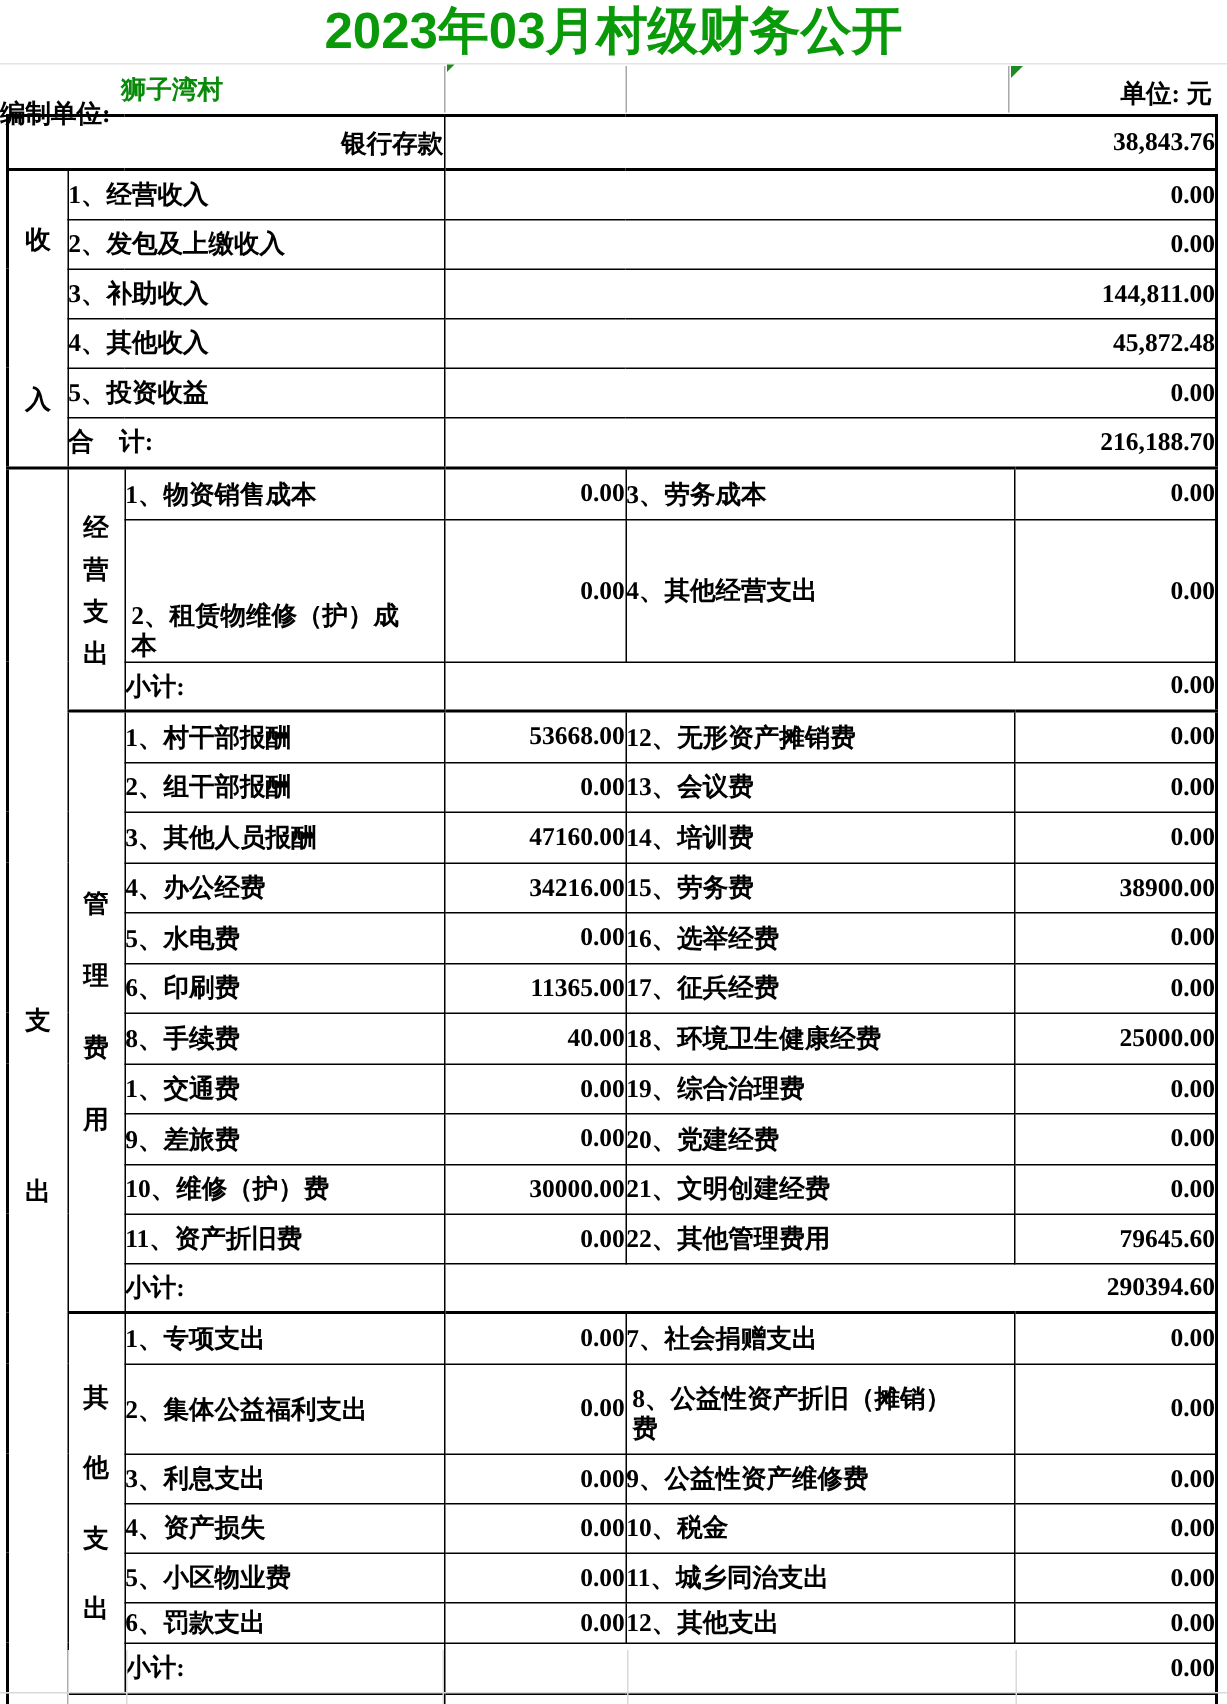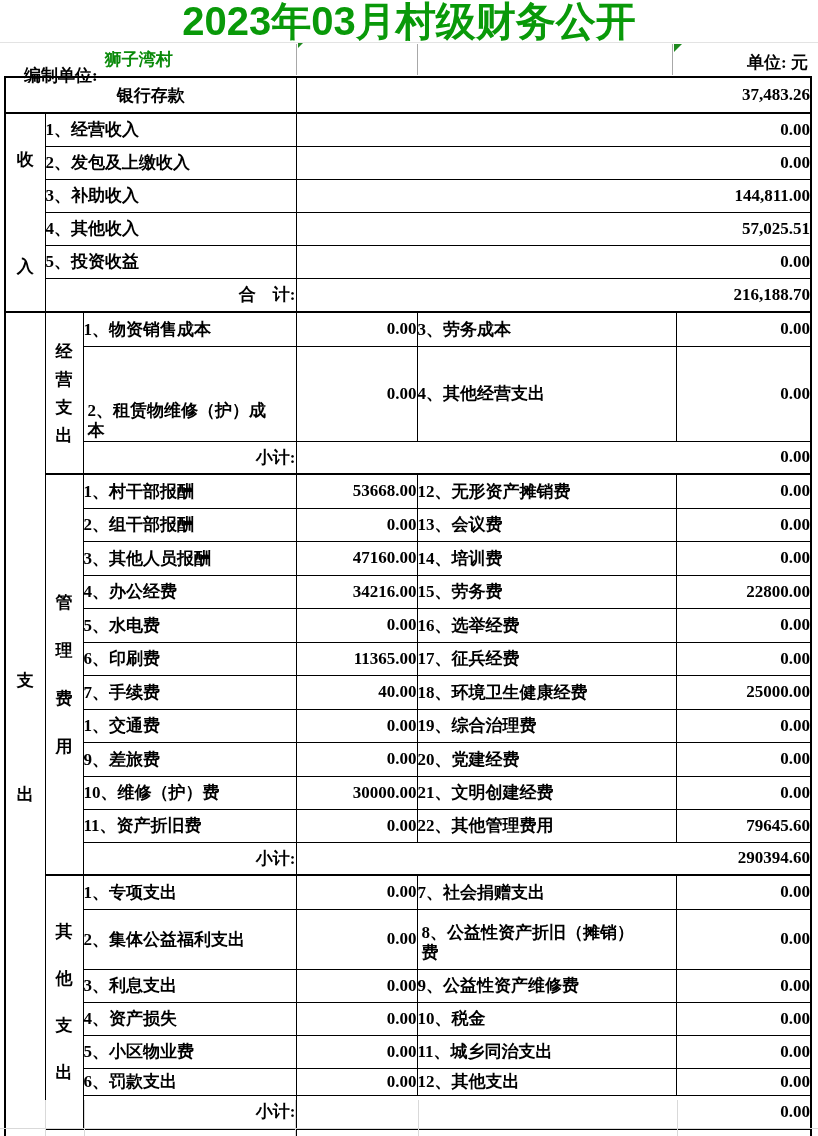--- a/index.html
+++ b/index.html
@@ -4,47 +4,47 @@
 <style>
   html,body{margin:0;padding:0;}
   body{
     width:818px;height:1136px;position:relative;background:#fff;overflow:hidden;
     font-family:"Liberation Serif","DejaVu Serif",serif;
     -webkit-font-smoothing:antialiased;
   }
   
   .title{
     height:43px;line-height:43px;text-align:center;
-    font-size:40px;font-weight:bold;color:#099909;
+    font-size:34px;font-weight:bold;color:#099909;
     font-family:"Liberation Sans","DejaVu Sans",sans-serif;
     white-space:nowrap;
   }
   
   .info-row{
     position:relative;height:33px;box-sizing:border-box;
     display:flex;align-items:center;
     font-size:17px;font-weight:bold;color:#000;
   }
-  .info-left{padding-left:24px;white-space:nowrap;margin-top:32px;}
+  .info-left{padding-left:0;white-space:nowrap;margin-top:32px;}
   .info-company{color:#0a8a0a;padding-left:7px;white-space:nowrap;}
   .info-unit{position:absolute;right:10px;top:3px;line-height:33px;white-space:nowrap;}
   
   table.sheet{
     border-collapse:collapse;table-layout:fixed;
     width:807px;margin-left:4px;
     border:2px solid #000;border-bottom-width:3px;
   }
   table.sheet td{
     border:1px solid #000;padding:0;overflow:hidden;
     font-size:17px;font-weight:bold;color:#000;vertical-align:middle;
   }
   td.name{text-align:left;padding-left:4px;white-space:nowrap;margin-left:29px;}
   td.val{text-align:right;padding-right:5px;font-size:17px;}
-  td.banklab{text-align:center;padding-left:3px;font-size:18px;white-space:nowrap;}
-  td.ctr{text-align:right;white-space:pre;}
+  td.banklab{text-align:right;padding-left:3px;font-size:18px;white-space:nowrap;}
+  td.ctr{text-align:left;white-space:pre;}
   td.wraptd{vertical-align:top;white-space:normal;}
   tr.sec > td{border-top:2px solid #000;}
   .vlabel{
     display:flex;flex-direction:column;align-items:center;justify-content:center;
     width:100%;font-size:17px;font-weight:bold;line-height:19px;
   }
   .clip1{width:192px;height:40px;overflow:hidden;line-height:20px;padding:10px 0 0 4px;box-sizing:content-box;margin-top:44px;}
   .clip2{width:228px;height:46px;overflow:hidden;line-height:20px;padding:13px 0 0 4px;}
   
   .footer{
@@ -75,21 +75,21 @@
       <col style="width:38px">
       <col style="width:213px">
     <col style="width:121px">
       <col style="width:259px">
       <col style="width:135px">
   </colgroup>
   <tbody>
 
   <tr style="height:36px">
     <td class="banklab" colspan="3">银行存款</td>
-    <td class="val" colspan="3">37,483.26</td>
+    <td class="val" colspan="3">38,843.76</td>
   </tr>
 
   <tr style="height:33px" class="sec">
     <td rowspan="6">
       <div class="vlabel" style="height:193px;gap:88px">
             <span>收</span>
             <span>入</span>
           </div>
     </td>
     <td class="name" colspan="2">1、经营收入</td>
@@ -98,21 +98,21 @@
   <tr style="height:33px">
     <td class="name" colspan="2">2、发包及上缴收入</td>
     <td class="val" colspan="3">0.00</td>
   </tr>
   <tr style="height:33px">
     <td class="name" colspan="2">3、补助收入</td>
     <td class="val" colspan="3">144,811.00</td>
   </tr>
   <tr style="height:33px">
     <td class="name" colspan="2">4、其他收入</td>
-    <td class="val" colspan="3">57,025.51</td>
+    <td class="val" colspan="3">45,872.48</td>
   </tr>
   <tr style="height:33px">
     <td class="name" colspan="2">5、投资收益</td>
     <td class="val" colspan="3">0.00</td>
   </tr>
   <tr style="height:34px">
     <td class="ctr" colspan="2">合　计:</td>
     <td class="val" colspan="3">216,188.70</td>
   </tr>
 
@@ -172,36 +172,36 @@
   <tr style="height:34px">
     <td class="name">3、其他人员报酬</td>
     <td class="val">47160.00</td>
     <td class="name">14、培训费</td>
     <td class="val">0.00</td>
   </tr>
   <tr style="height:33px">
     <td class="name">4、办公经费</td>
     <td class="val">34216.00</td>
     <td class="name">15、劳务费</td>
-    <td class="val">22800.00</td>
+    <td class="val">38900.00</td>
   </tr>
   <tr style="height:34px">
     <td class="name">5、水电费</td>
     <td class="val">0.00</td>
     <td class="name">16、选举经费</td>
     <td class="val">0.00</td>
   </tr>
   <tr style="height:33px">
     <td class="name">6、印刷费</td>
     <td class="val">11365.00</td>
     <td class="name">17、征兵经费</td>
     <td class="val">0.00</td>
   </tr>
   <tr style="height:34px">
-    <td class="name">7、手续费</td>
+    <td class="name">8、手续费</td>
     <td class="val">40.00</td>
     <td class="name">18、环境卫生健康经费</td>
     <td class="val">25000.00</td>
   </tr>
   <tr style="height:33px">
     <td class="name">1、交通费</td>
     <td class="val">0.00</td>
     <td class="name">19、综合治理费</td>
     <td class="val">0.00</td>
   </tr>

